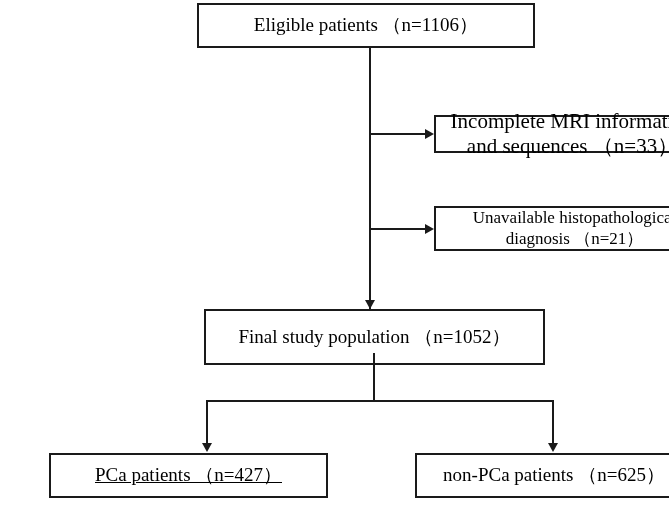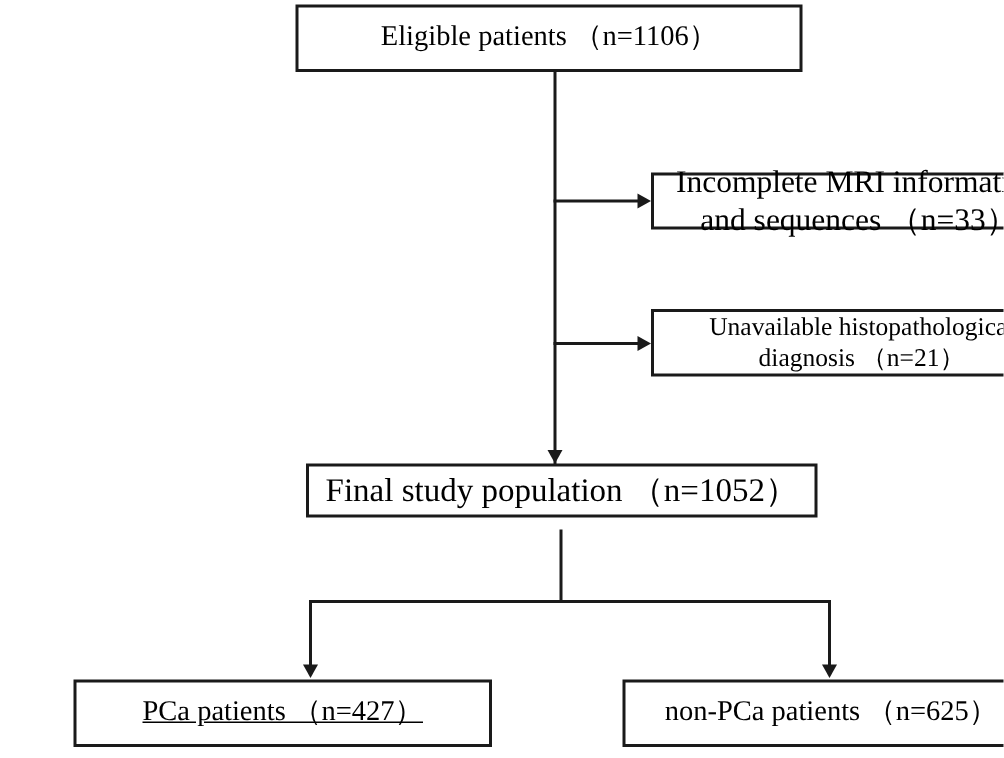--- a/index.html
+++ b/index.html
@@ -30,21 +30,21 @@
     padding: 0 4px;
   }
   .node .label {
     display: block;
     white-space: pre-line;
   }
   
   #node-eligible      { left: 150px; top: 3px;   width: 338px; height: 45px;  font-size: 19px; }
   #node-incomplete    { left: 387px; top: 115px; width: 277px; height: 38px;  font-size: 21px; }
   #node-unavailable   { left: 387px; top: 206px; width: 281px; height: 45px;  font-size: 17px; text-align: center; }
-  #node-final         { left: 157px; top: 309px; width: 341px; height: 36px;  font-size: 22px; }
+  #node-final         { left: 157px; top: 309px; width: 341px; height: 56px;  font-size: 19px; }
   #node-pca           { left: 2px;   top: 453px; width: 279px; height: 45px;  font-size: 19px; text-decoration: underline; }
   #node-nonpca        { left: 368px; top: 453px; width: 278px; height: 45px;  font-size: 19px; }
 
   
   .conn {
     position: absolute;
     background: #1a1a1a;
   }
   .vline { width: 2px; }
   .hline { height: 2px; }

